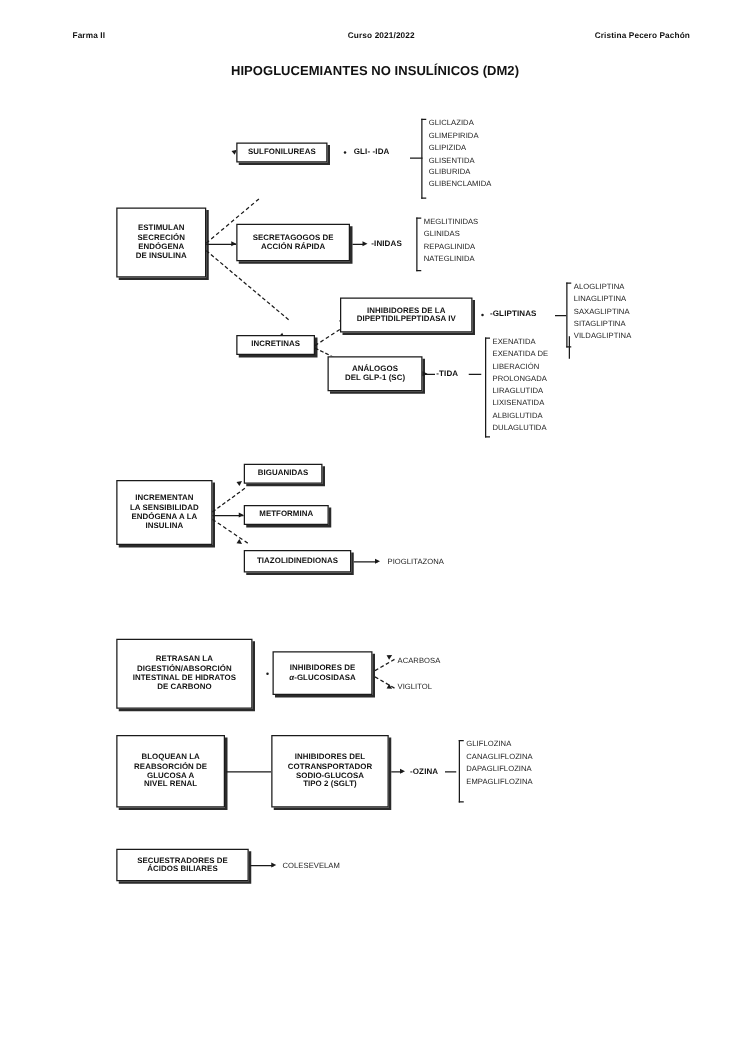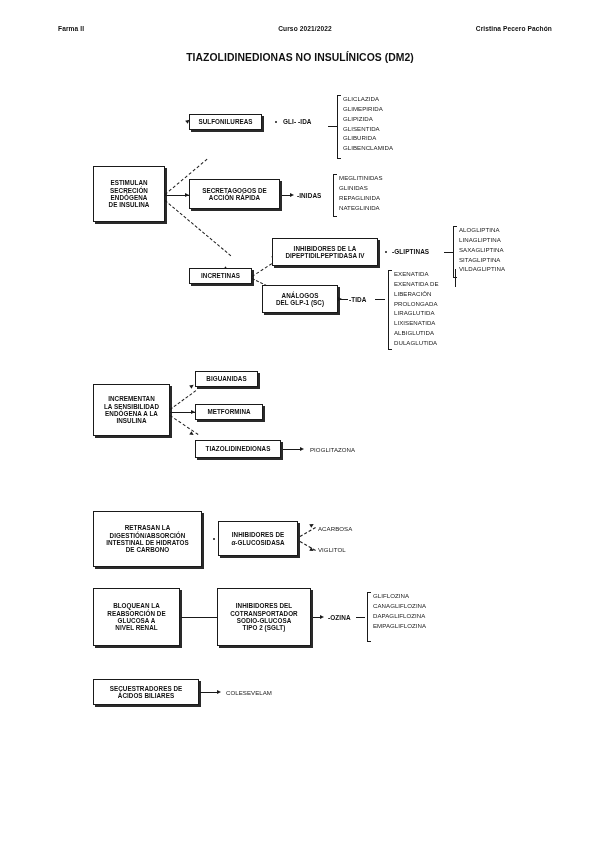--- a/index.html
+++ b/index.html
@@ -59,21 +59,21 @@
 <body>
 
 <div class="page">
 
   <div class="hdr">
     <div class="lft">Farma II</div>
     <div class="mid">Curso 2021/2022</div>
     <div class="rgt">Cristina Pecero Pachón</div>
   </div>
 
-  <div class="title">TIAZOLIDINEDIONAS NO INSULÍNICOS (DM2)</div>
+  <div class="title">HIPOGLUCEMIANTES NO INSULÍNICOS (DM2)</div>
 
   <div class="box shadow" style="left:93px;top:166px;width:72px;height:56px;">
     <span>ESTIMULAN<br>SECRECIÓN<br>ENDÓGENA<br>DE INSULINA</span>
   </div>
 
   <div class="dsh" style="left:165px;top:194px;width:55px;transform:rotate(-40deg);"></div>
   <div class="arw" style="left:186px;top:119px;transform:rotate(-40deg);"></div>
 
   <div class="box shadow" style="left:189px;top:114px;width:73px;height:16px;">
     <span>SULFONILUREAS</span>

